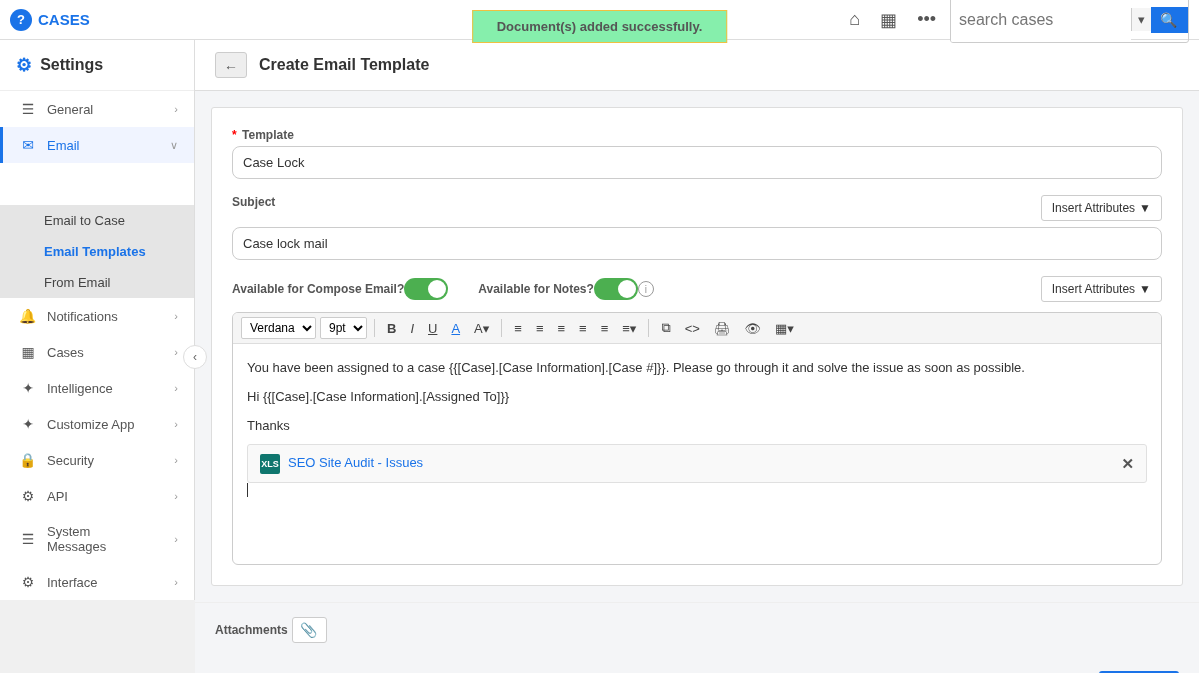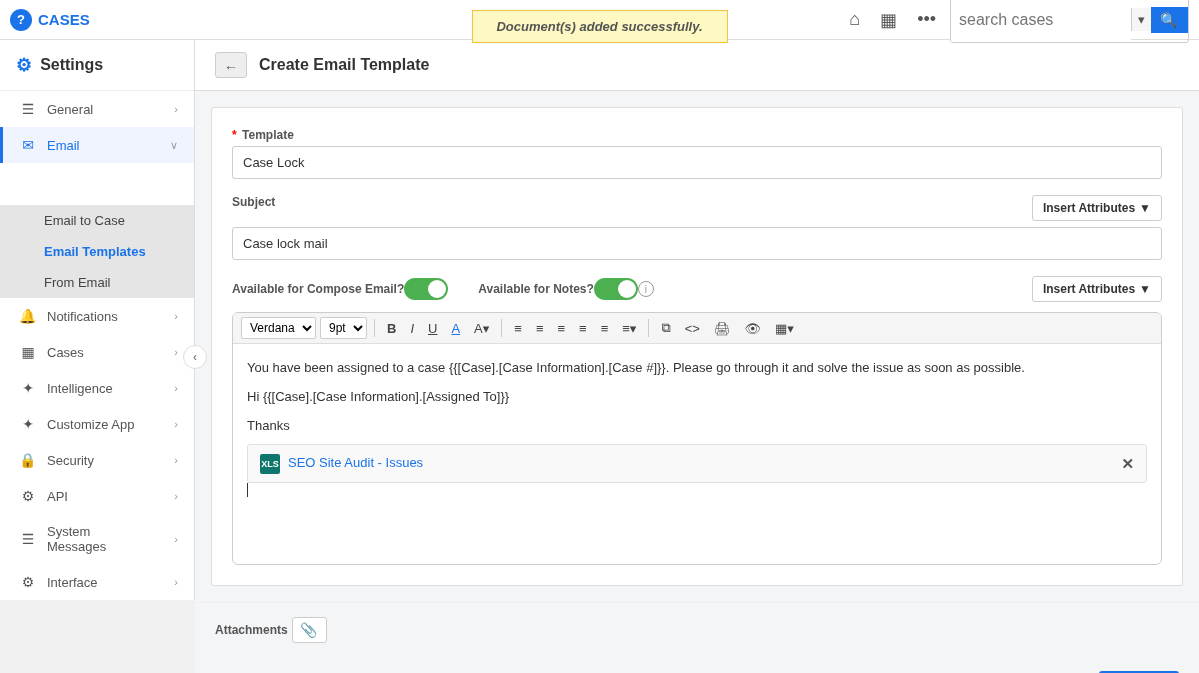--- a/index.html
+++ b/index.html
@@ -39,23 +39,23 @@
       padding: 4px 6px; cursor: pointer; color: #555;
     }
     .search-bar .search-btn {
       background: #1a73e8; border: none; color: #fff;
       padding: 5px 10px; cursor: pointer; font-size: 14px;
     }
 
     
     .success-banner {
       position: absolute; top: 0; left: 50%; transform: translateX(-50%);
-      background: #fef9c3; border: 1px solid #f0c040;
+      background: #86efac; border: 1px solid #f0c040;
       padding: 8px 24px; font-size: 13px; font-weight: bold;
-      color: #555; z-index: 100; top: 10px; font-style: italic;
+      color: #555; z-index: 100; top: 10px;
     }
 
     
     .layout { display: flex; height: calc(100vh - 40px); }
 
     
     .sidebar {
       width: 195px; background: #fff; border-right: 1px solid #ddd;
       overflow-y: auto; flex-shrink: 0;
     }
@@ -115,36 +115,35 @@
       border-radius: 3px; padding: 20px;
     }
 
     .form-group { margin-bottom: 16px; }
     .form-label {
       font-size: 12px; font-weight: bold; color: #555;
       margin-bottom: 4px; display: block;
     }
     .required-star { color: red; margin-right: 2px; }
     .form-input {
-      width: 100%; border: 1px solid #ccc; border-radius: 3px;
+      width: 100%; border: 1px solid #ccc; border-radius: 8px;
       padding: 8px 10px; font-size: 13px; color: #333; outline: none;
     }
 
     .subject-row {
       display: flex; align-items: flex-start; justify-content: space-between;
       gap: 4px; margin-bottom: 6px;
     }
     .subject-row .form-label { margin-bottom: 6px; }
 
     .insert-attr-btn {
       background: #fff; border: 1px solid #ccc; border-radius: 3px;
       padding: 5px 10px; cursor: pointer; font-size: 12px;
       color: #333; display: flex; align-items: center; gap: 4px;
       white-space: nowrap;
-      font-weight: bold;
     }
 
     .compose-row {
       display: flex; align-items: center; gap: 30px;
       margin-bottom: 10px; flex-wrap: wrap;
     }
     .compose-label-group {
       display: flex; align-items: center; gap: 0;
     }
     .compose-label { font-size: 12px; font-weight: bold; color: #555; }

